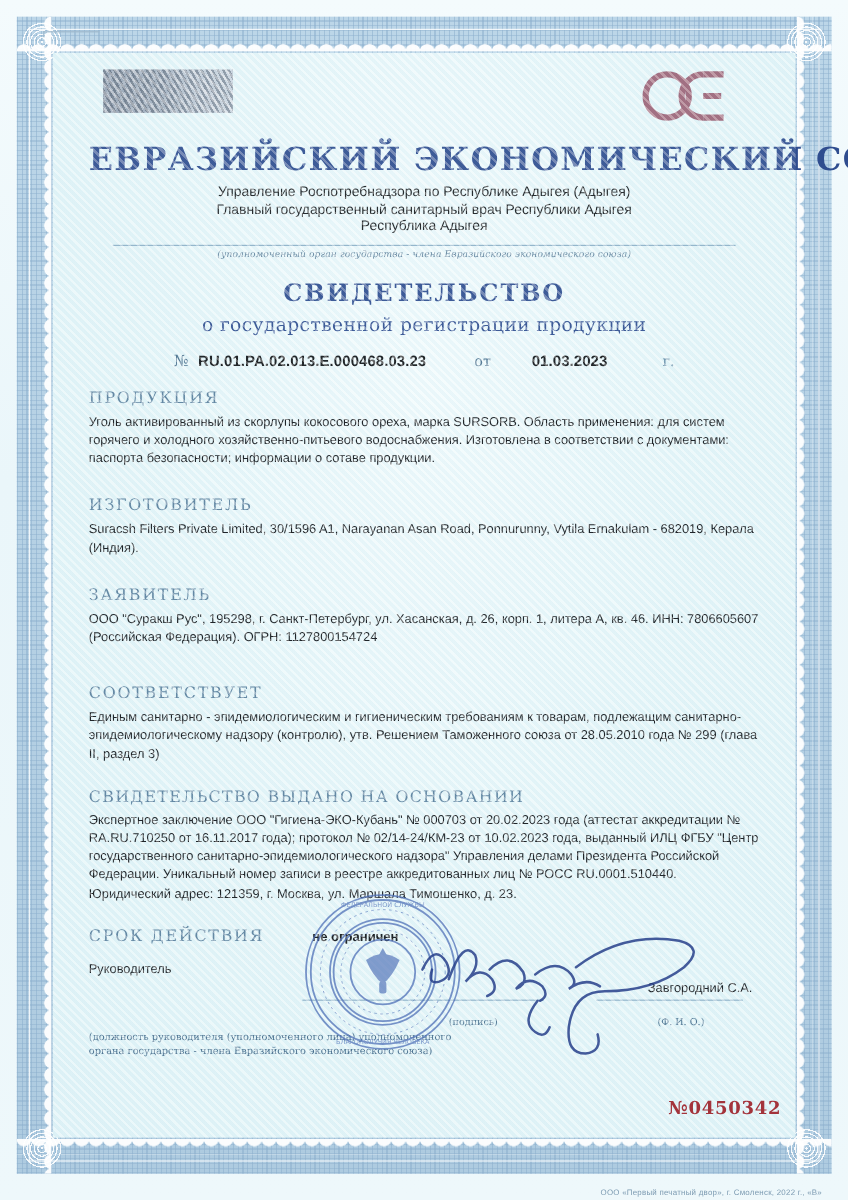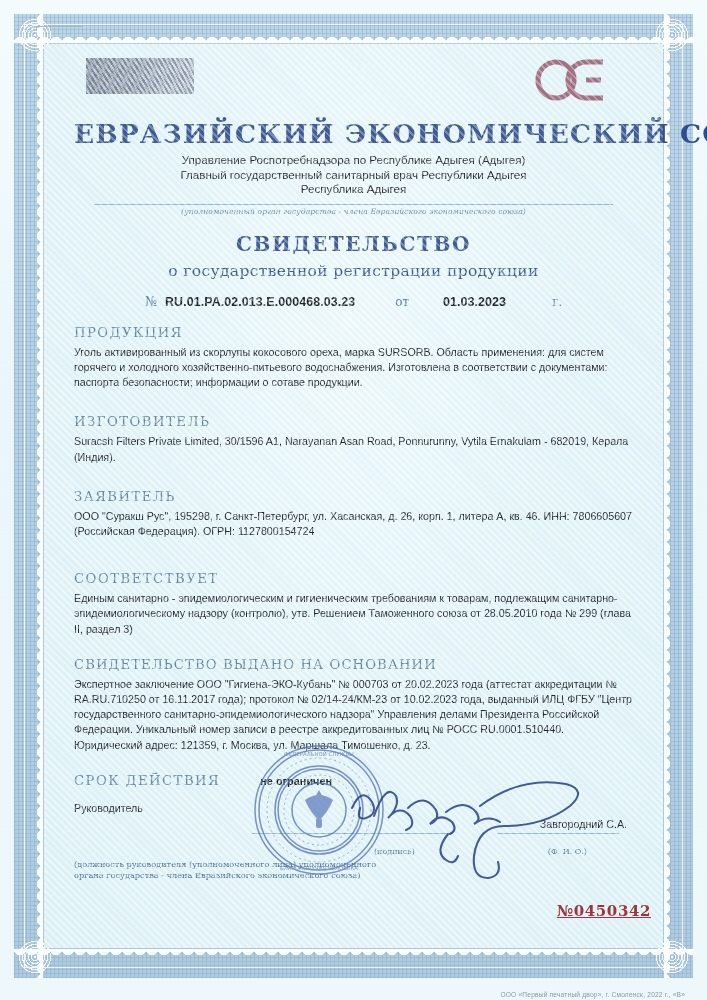--- a/index.html
+++ b/index.html
@@ -255,26 +255,25 @@
     opacity:.72;
     pointer-events:none;
   }
   .sig-ink{
     position:absolute;left:330px;top:742px;width:270px;height:150px;
     pointer-events:none;opacity:.85;
   }
 
   
   .serial{
-    position:absolute;right:56px;bottom:80px;
+    position:absolute;right:56px;bottom:68px;
     font-family:"DejaVu Serif", serif;
     font-size:15px;letter-spacing:.6px;
     color:#a3333b;
     font-weight:700;
-    text-decoration:underline;
   }
 
   
   .print-footer{
     position:absolute;right:22px;bottom:2px;
     font-size:6.6px;color:#7d9bb2;letter-spacing:.2px;
     white-space:nowrap;
   }
   .tick-tl{
     position:absolute;left:36px;top:26px;width:46px;height:4px;

